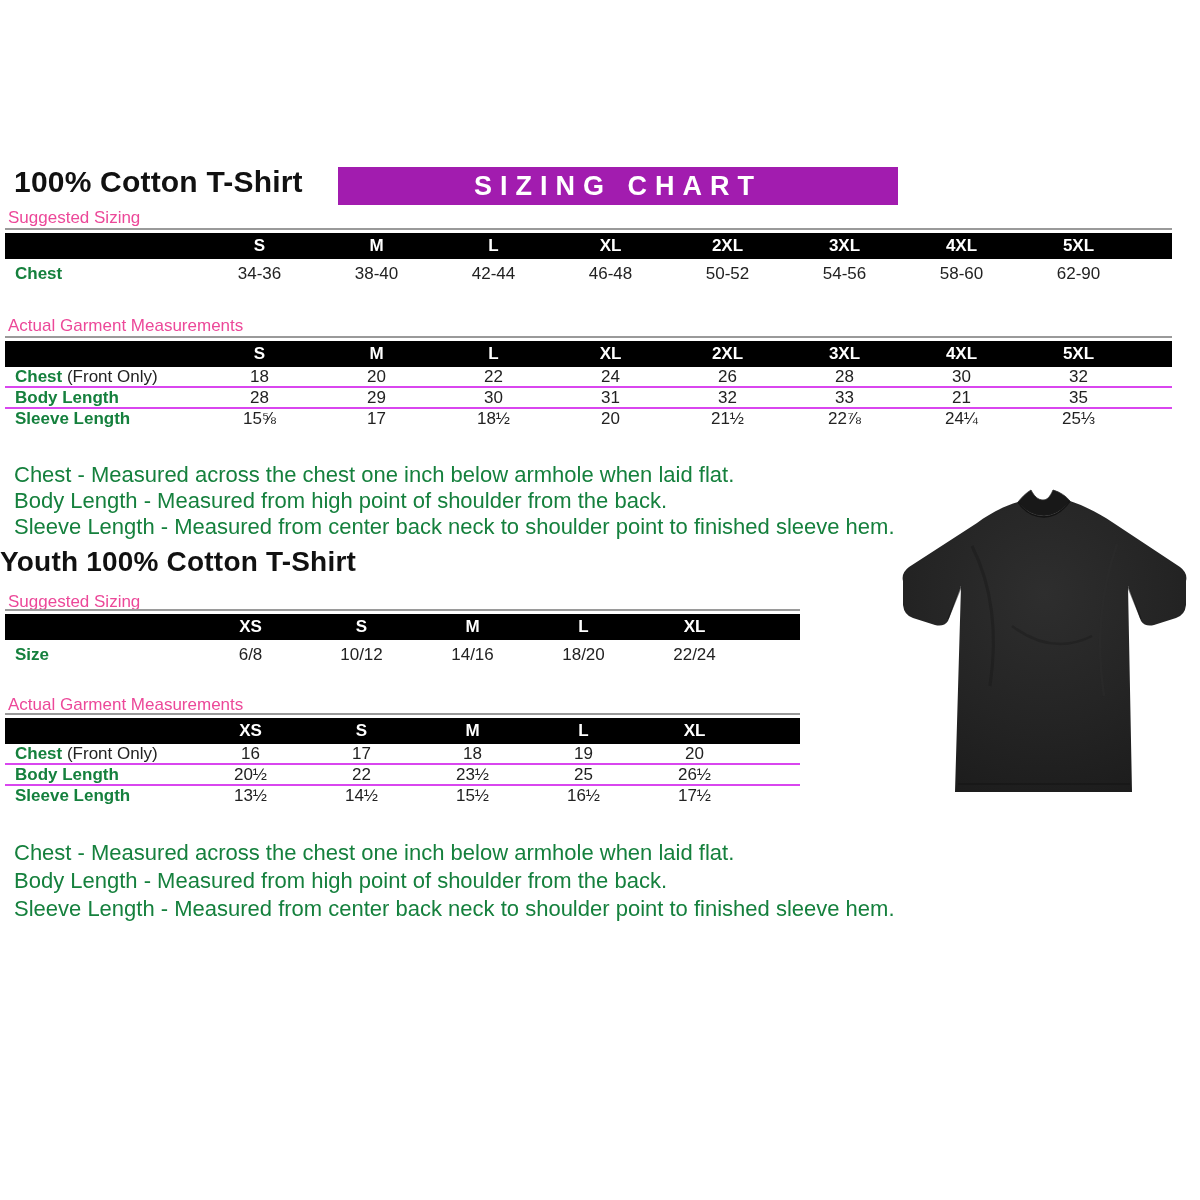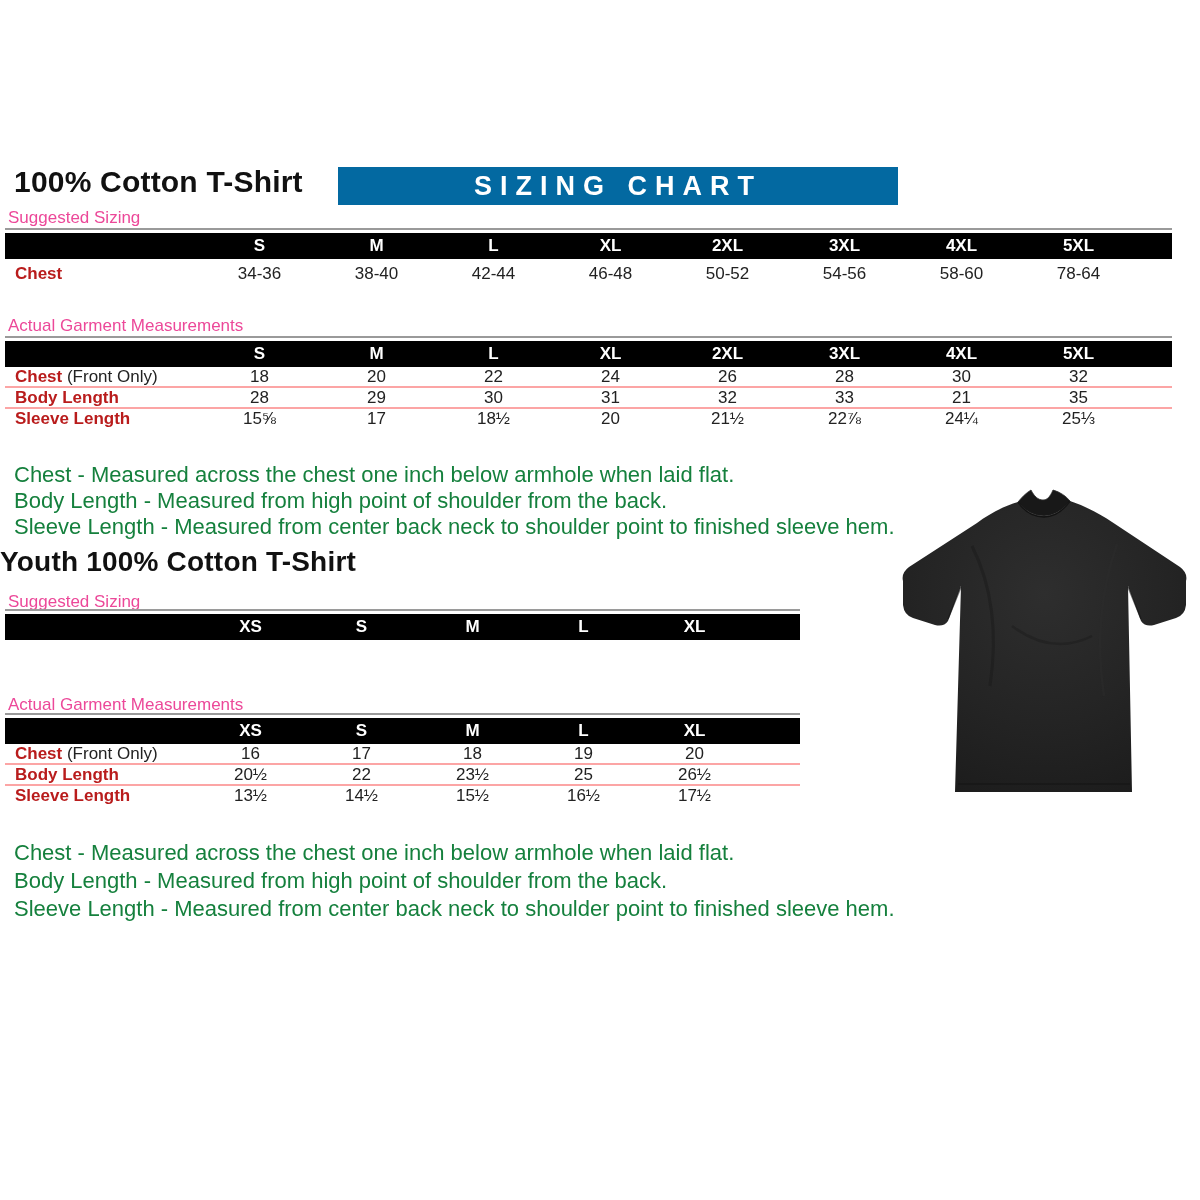--- a/index.html
+++ b/index.html
@@ -3,37 +3,37 @@
 <meta charset="utf-8">
 <style>
   html,body{margin:0;padding:0;background:#ffffff;}
   .page{
     position:relative;width:1200px;height:1200px;background:#ffffff;overflow:hidden;
     font-family:"Liberation Sans","DejaVu Sans",sans-serif;color:#1a1a1a;
   }
   .abs{position:absolute;}
   .big-title{font-size:30px;font-weight:700;letter-spacing:0.2px;color:#111;white-space:nowrap;}
   .banner{
-    background:#0369a1;color:#fff;width:560px;height:38px;line-height:38px;
+    background:#a21caf;color:#fff;width:560px;height:38px;line-height:38px;
     text-align:center;font-size:27px;font-weight:700;letter-spacing:8px;white-space:nowrap;
   }
   .sec-label{font-size:17px;color:#ec4899;white-space:nowrap;}
   
   .tbl{border-top:2px solid #9a9a9a;}
   .tbl .thead{
     margin-top:3px;background:#000;color:#fff;height:26px;
     display:flex;align-items:center;font-weight:700;font-size:17px;
   }
   .tbl .drow{display:flex;align-items:center;height:19px;font-size:17px;color:#222;}
-  .tbl .drow.sep{border-top:2px solid #fca5a5;}
+  .tbl .drow.sep{border-top:2px solid #d946ef;}
   .adult .lcell{width:196px;padding-left:10px;box-sizing:border-box;text-align:left;}
   .adult .cell{width:117px;text-align:center;}
   .youth .lcell{width:190px;padding-left:10px;box-sizing:border-box;text-align:left;}
   .youth .cell{width:111px;text-align:center;}
-  .b{font-weight:700;color:#b91c1c;}
+  .b{font-weight:700;color:#15803d;}
   .notes{font-size:22px;color:#15803d;}
   .notes .note-line{height:26px;line-height:26px;white-space:nowrap;}
   .notes.wide .note-line{height:28px;line-height:28px;}
   .tee{position:absolute;left:892px;top:486px;width:308px;height:322px;}
 </style>
 </head>
 <body>
 
 <div class="page">
 
@@ -57,21 +57,21 @@
     </div>
     <div class="drow" style="height:30px;">
       <div class="lcell"><span class="b">Chest</span></div>
       <div class="cell">34-36</div>
       <div class="cell">38-40</div>
       <div class="cell">42-44</div>
       <div class="cell">46-48</div>
       <div class="cell">50-52</div>
       <div class="cell">54-56</div>
       <div class="cell">58-60</div>
-      <div class="cell">78-64</div>
+      <div class="cell">62-90</div>
     </div>
   </div>
 
   <div class="abs sec-label" style="left:8px;top:316px;">Actual Garment Measurements</div>
   <div class="abs tbl adult" style="left:5px;top:336px;width:1167px;">
     <div class="thead">
       <div class="lcell"></div>
       <div class="cell">S</div>
       <div class="cell">M</div>
       <div class="cell">L</div>
@@ -126,20 +126,28 @@
 
   <div class="abs sec-label" style="left:8px;top:592px;">Suggested Sizing</div>
   <div class="abs tbl youth" style="left:5px;top:609px;width:795px;">
     <div class="thead">
       <div class="lcell"></div>
       <div class="cell">XS</div>
       <div class="cell">S</div>
       <div class="cell">M</div>
       <div class="cell">L</div>
       <div class="cell">XL</div>
+    </div>
+    <div class="drow" style="height:30px;">
+      <div class="lcell"><span class="b">Size</span></div>
+      <div class="cell">6/8</div>
+      <div class="cell">10/12</div>
+      <div class="cell">14/16</div>
+      <div class="cell">18/20</div>
+      <div class="cell">22/24</div>
     </div>
   </div>
 
   <div class="abs sec-label" style="left:8px;top:695px;">Actual Garment Measurements</div>
   <div class="abs tbl youth" style="left:5px;top:713px;width:795px;">
     <div class="thead">
       <div class="lcell"></div>
       <div class="cell">XS</div>
       <div class="cell">S</div>
       <div class="cell">M</div>

